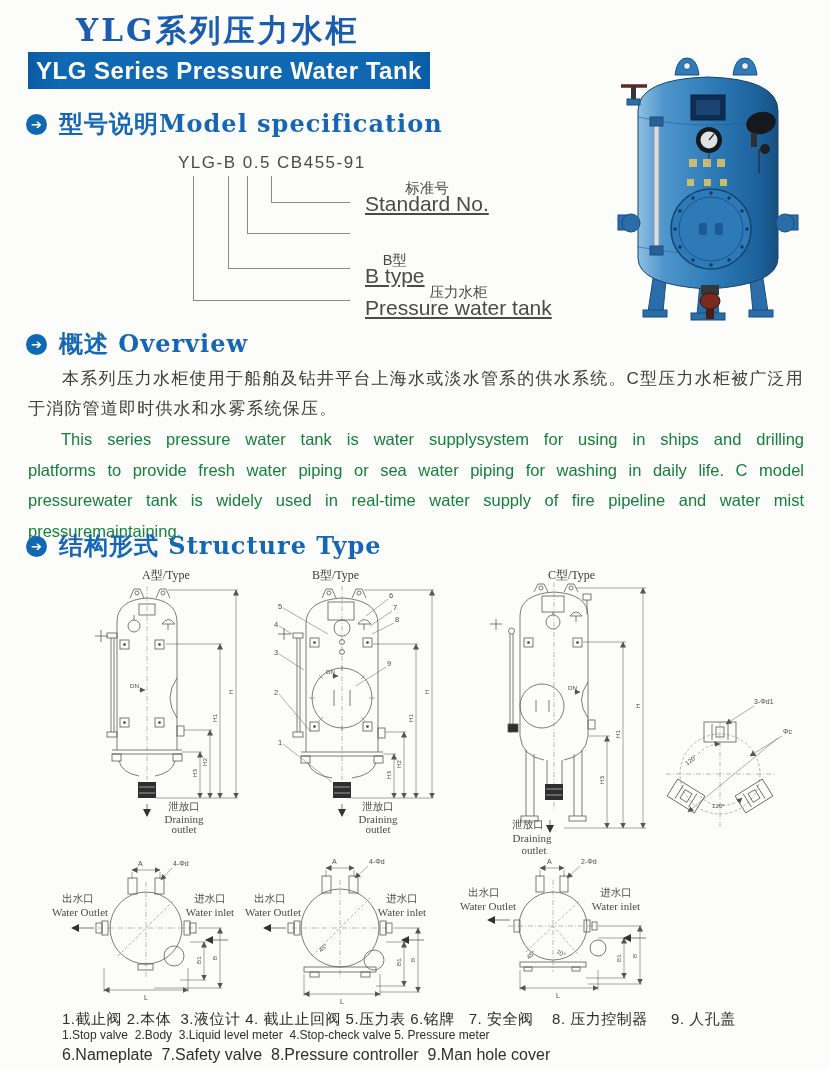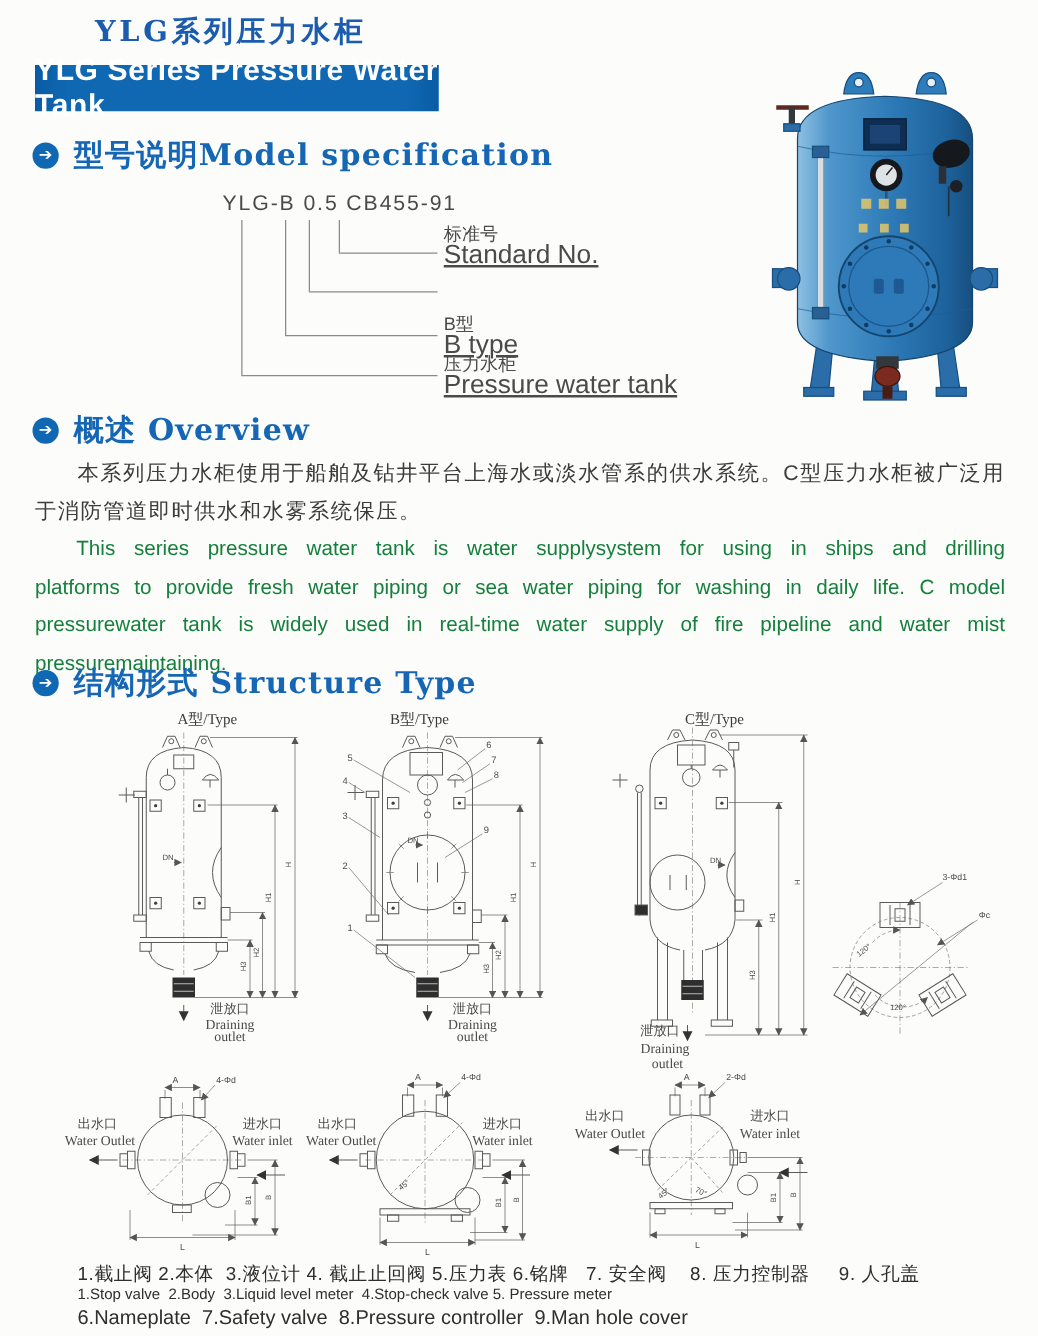--- a/index.html
+++ b/index.html
@@ -1,34 +1,34 @@
 <!DOCTYPE html>
 <html><head>
 <meta charset="utf-8">
 <style>
   html,body{margin:0;padding:0;background:#e8e8e8;}
   #page{position:relative;width:830px;height:1069px;background:#fcfcfa;overflow:hidden;
         font-family:"Liberation Sans","DejaVu Sans",sans-serif;}
   .abs{position:absolute;}
   
   .title-cn{left:76px;top:10px;font-family:"DejaVu Serif","Liberation Serif",serif;
-            font-size:23px;font-weight:bold;color:#1b5cae;letter-spacing:3px;}
-  .banner{left:28px;top:52px;width:323px;height:37px;background:linear-gradient(90deg,#0a5ba5,#1068b2 8%,#1068b2 92%,#0a5ba5);
+            font-size:31px;font-weight:bold;color:#1b5cae;letter-spacing:3px;}
+  .banner{left:28px;top:52px;width:402px;height:37px;background:linear-gradient(90deg,#0a5ba5,#1068b2 8%,#1068b2 92%,#0a5ba5);
           display:flex;align-items:center;justify-content:center;}
   .banner span{color:#fff;font-size:24px;font-weight:bold;letter-spacing:0.5px;}
   
   .sec-head{display:flex;align-items:center;gap:12px;left:26px;}
   .bullet{width:21px;height:21px;border-radius:50%;background:#1068b2;color:#fff;
           display:flex;align-items:center;justify-content:center;font-size:13px;font-weight:bold;flex:0 0 21px;}
   .sec-title{font-family:"DejaVu Serif","Liberation Serif",serif;font-size:24px;font-weight:bold;color:#1566b4;letter-spacing:1px;text-align:center;}
   
   .model-code{left:178px;top:153px;font-size:17px;color:#4a4a4a;letter-spacing:1.5px;}
   .vline{position:absolute;border-left:1px solid #8a8a8a;width:0;}
   .hline{position:absolute;border-top:1px solid #8a8a8a;height:0;}
-  .mlabel{position:absolute;left:355px;color:#4a4a4a;line-height:16px;}
+  .mlabel{position:absolute;left:365px;color:#4a4a4a;line-height:16px;text-align:center;}
   .mlabel .cn{font-size:14.5px;display:block;}
   .mlabel .en{font-size:21px;display:block;text-decoration:underline;}
   
   .para{left:28px;width:776px;text-align:justify;color:#3c3c3c;}
   .para-cn{top:364px;font-size:17px;line-height:30px;letter-spacing:1.2px;text-indent:2em;}
   .para-en{top:424px;font-size:16.5px;line-height:30.5px;word-spacing:4.5px;text-indent:2em;color:#15803d;}
   
   .dtype{position:absolute;font-size:12px;color:#3a3a3a;font-family:"Liberation Serif","DejaVu Serif",serif;}
   svg text{font-family:"Liberation Sans","DejaVu Sans",sans-serif;fill:#4a4a4a;}
   svg .ln{stroke:#5a5a5a;stroke-width:0.8;fill:none;}

